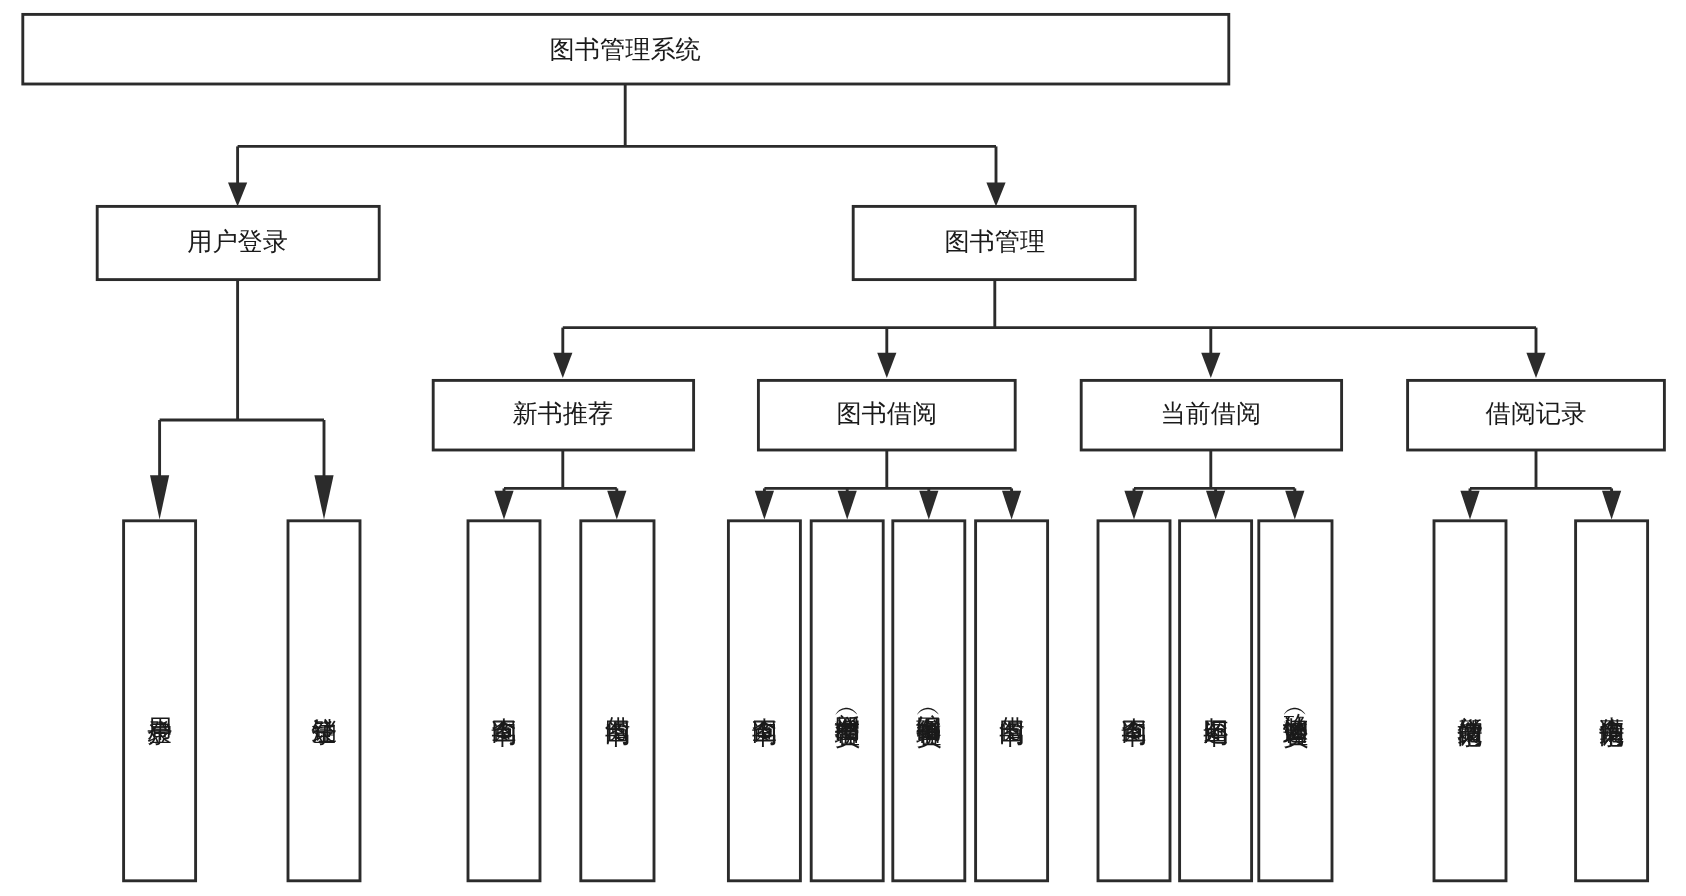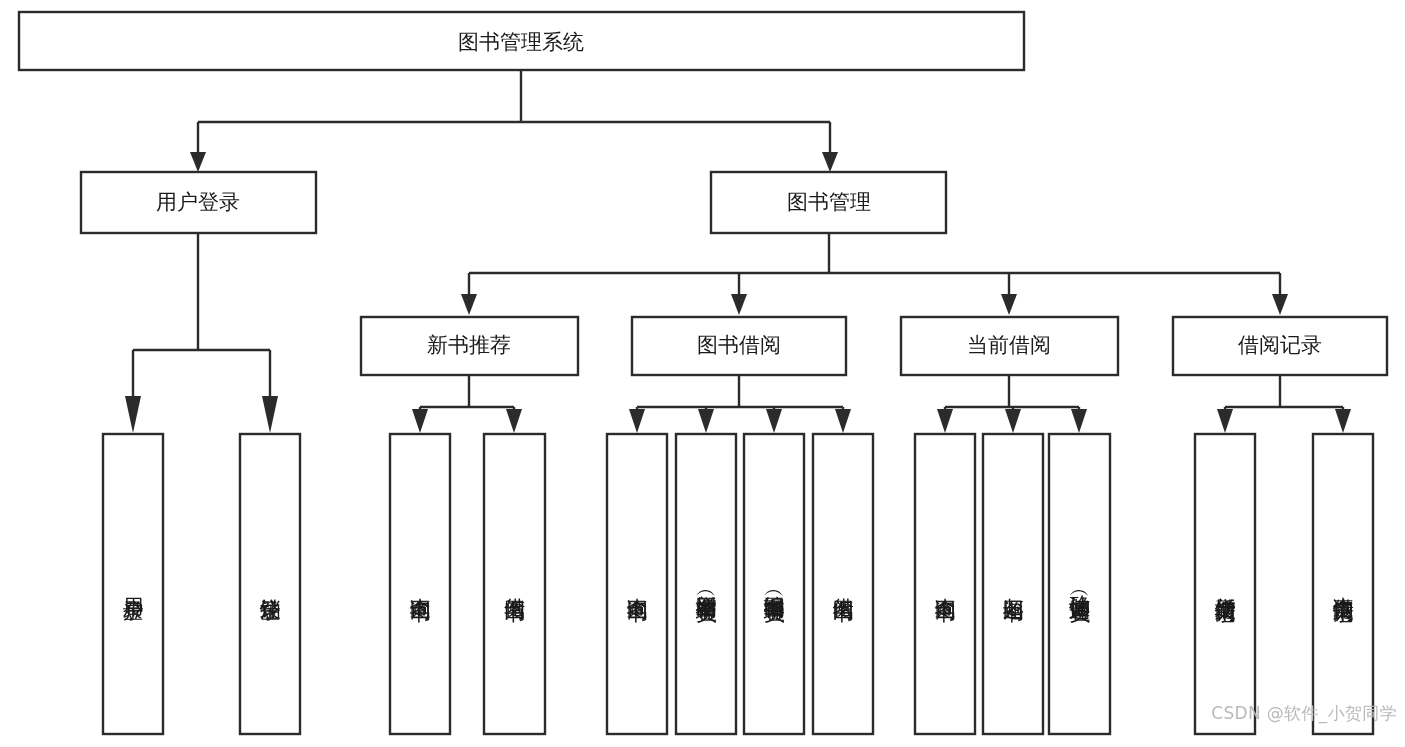--- a/index.html
+++ b/index.html
@@ -224,15 +224,14 @@
   <div class="vlabel" style="left:744px; top:434px; width:60px; height:300px;">编辑图书（管理员）</div>
   <div class="vlabel" style="left:813px; top:434px; width:60px; height:300px;">借阅图书</div>
 
   <div class="vlabel" style="left:915px; top:434px; width:60px; height:300px;">查询图书</div>
   <div class="vlabel" style="left:983px; top:434px; width:60px; height:300px;">归还图书</div>
   <div class="vlabel" style="left:1049px; top:434px; width:61px; height:300px;">确认归还（管理员）</div>
 
   <div class="vlabel" style="left:1195px; top:434px; width:60px; height:300px;">新增借阅记录</div>
   <div class="vlabel" style="left:1313px; top:434px; width:60px; height:300px;">查询借阅记录</div>
 
-  <div class="watermark">CSDN @软件_小贺同学</div>
 
 </div>
 
 </body></html>

